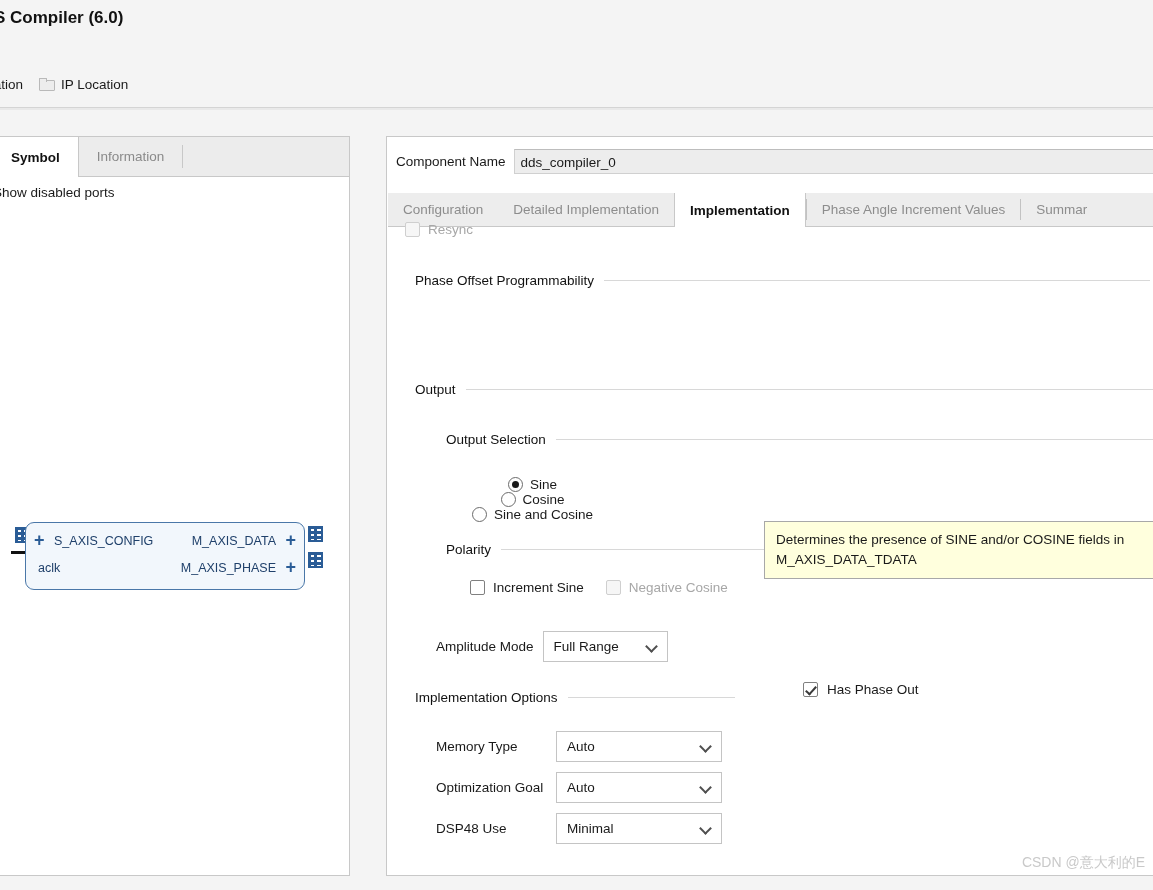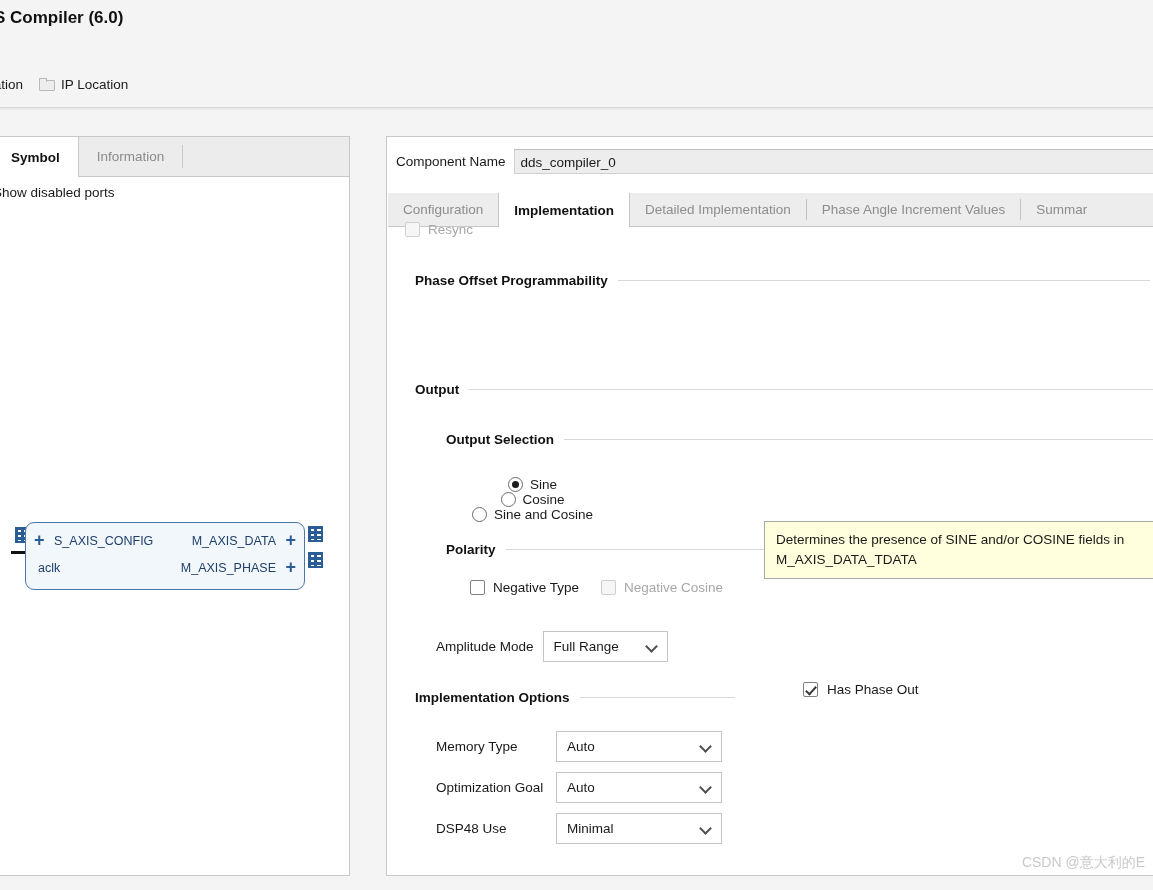--- a/index.html
+++ b/index.html
@@ -305,21 +305,21 @@
 
   
   .section {
     position: absolute;
     display: flex;
     align-items: center;
     gap: 10px;
   }
   .section .title {
     font-size: 13.5px;
-    font-weight: bold;
+    font-weight: normal;
     color: #111;
     white-space: nowrap;
     padding-left: 10px;
   }
   .section .rule {
     height: 1px;
     background: #d8d8d8;
     flex: 1;
   }
 
@@ -541,25 +541,25 @@
 
   <div class="comp-name-row">
     <span class="comp-name-label">Component Name</span>
     <div class="comp-name-input">dds_compiler_0</div>
   </div>
 
   <div class="tabbar">
     <div class="tab">
       <span>Configuration</span>
     </div>
+    <div class="tab">
+      <span>Detailed Implementation</span>
+    </div>
     <div class="tab active">
       <span>Implementation</span>
-    </div>
-    <div class="tab">
-      <span>Detailed Implementation</span>
     </div>
     <div class="tab-sep"></div>
     <div class="tab">
       <span>Phase Angle Increment Values</span>
     </div>
     <div class="tab-sep"></div>
     <div class="tab">
       <span>Summar</span>
     </div>
   </div>
@@ -603,21 +603,21 @@
     </div>
 
     <div class="section" style="left:48px; top:315px; width:726px;">
       <span class="title">Polarity</span>
       <span class="rule"></span>
     </div>
 
     <div class="row" style="left:82px; top:353px;">
       <span class="cb-item">
         <span class="cbox"></span>
-        <span class="txt">Negative Type</span>
+        <span class="txt">Increment Sine</span>
       </span>
       <span class="cb-item">
         <span class="cbox dim"></span>
         <span class="label-dim">Negative Cosine</span>
       </span>
     </div>
 
     <div class="row" style="left:48px; top:404px; align-items:center;">
       <span class="txt" style="margin-right:9px;">Amplitude Mode</span>
       <span class="combo" style="width:125px;">

